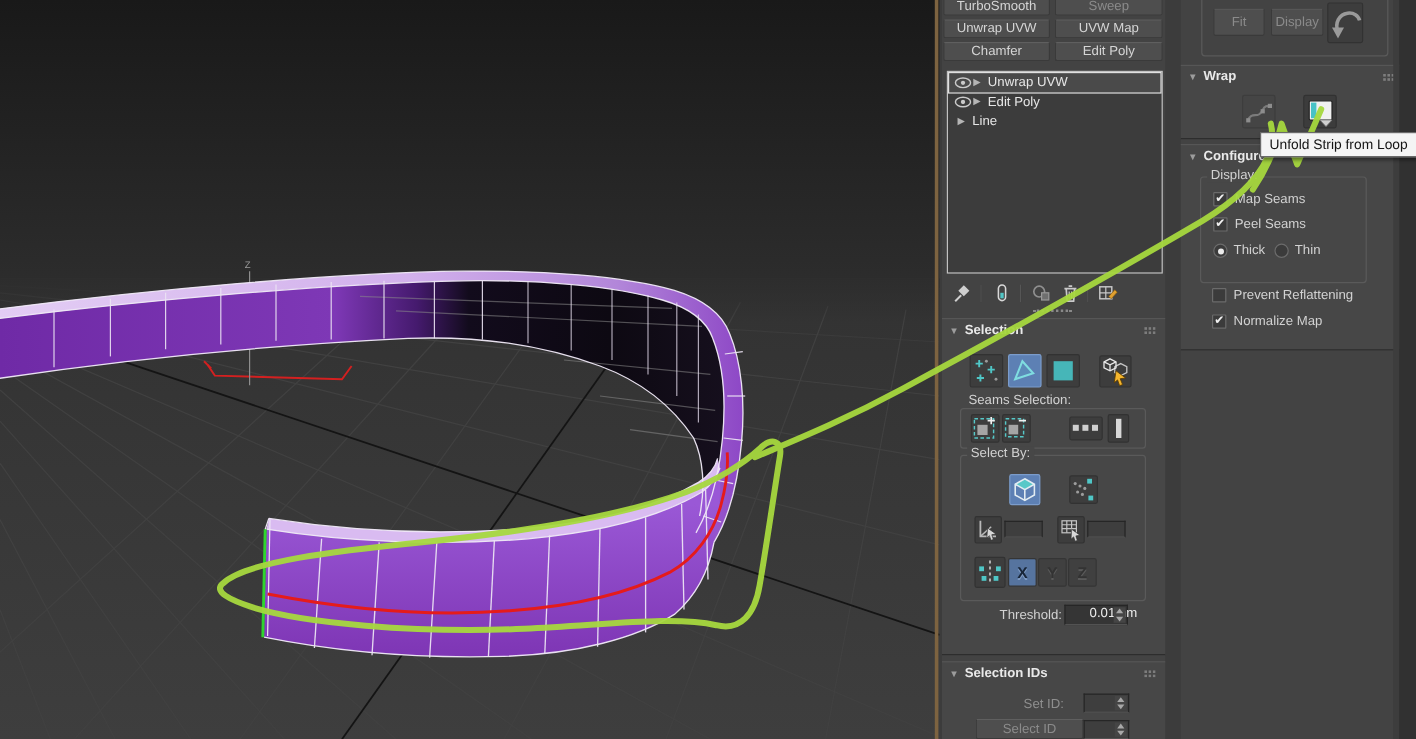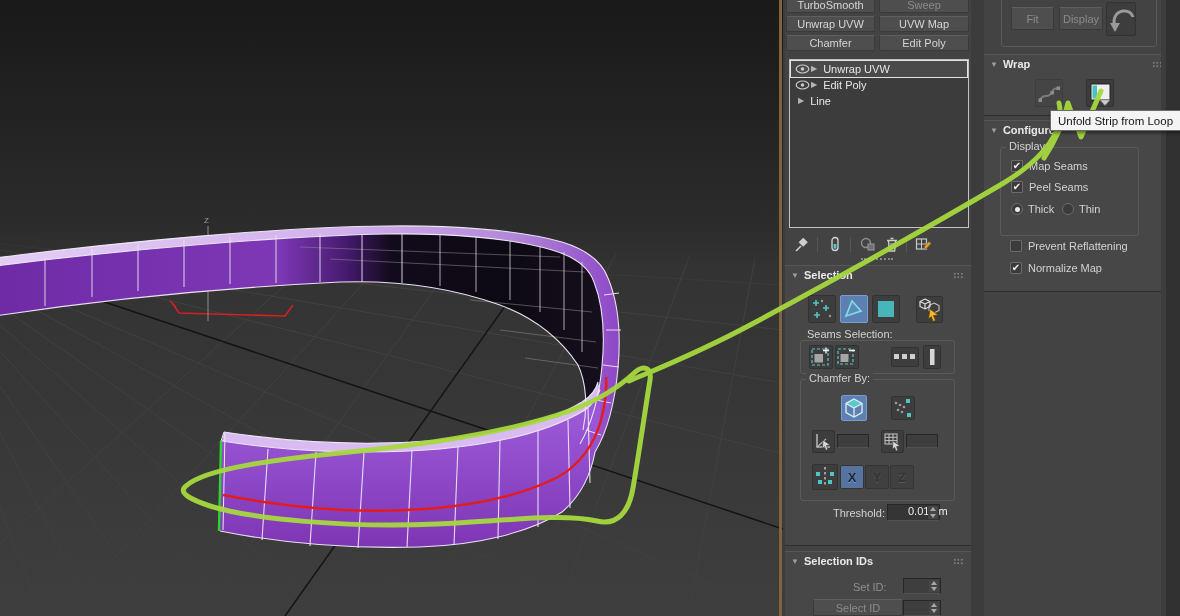--- a/index.html
+++ b/index.html
@@ -371,21 +371,21 @@
               </svg>
           </button>
           <button class="sobtn" style="left:122px;top:4px;width:18px;height:24px;">
             <svg width="16" height="22">
                 <rect x="6" y="3" width="4.5" height="16" fill="#d8d8d8"></rect>
               </svg>
           </button>
         </div>
 
         <div class="gbox" style="left:15px;top:113px;width:155px;height:122px;">
-          <span class="glabel">Chamfer By:</span>
+          <span class="glabel">Select By:</span>
           <button class="sobtn active" style="left:40px;top:15px;width:26px;height:26px;">
             <svg width="24" height="24">
                 <polygon points="12,3 20,7.5 12,12 4,7.5" fill="#58c8c8"></polygon>
                 <polygon points="12,3 20,7.5 20,16.5 12,21 4,16.5 4,7.5" fill="none" stroke="#e2ecf2" stroke-width="1.3"></polygon>
                 <path d="M4,7.5 L12,12 L20,7.5 M12,12 V21" stroke="#e2ecf2" stroke-width="1.3" fill="none"></path>
               </svg>
           </button>
           <button class="sobtn" style="left:90px;top:16px;width:24px;height:24px;">
             <svg width="22" height="22">
                 <rect x="14" y="2" width="4" height="4" fill="#4fc6c6"></rect>

